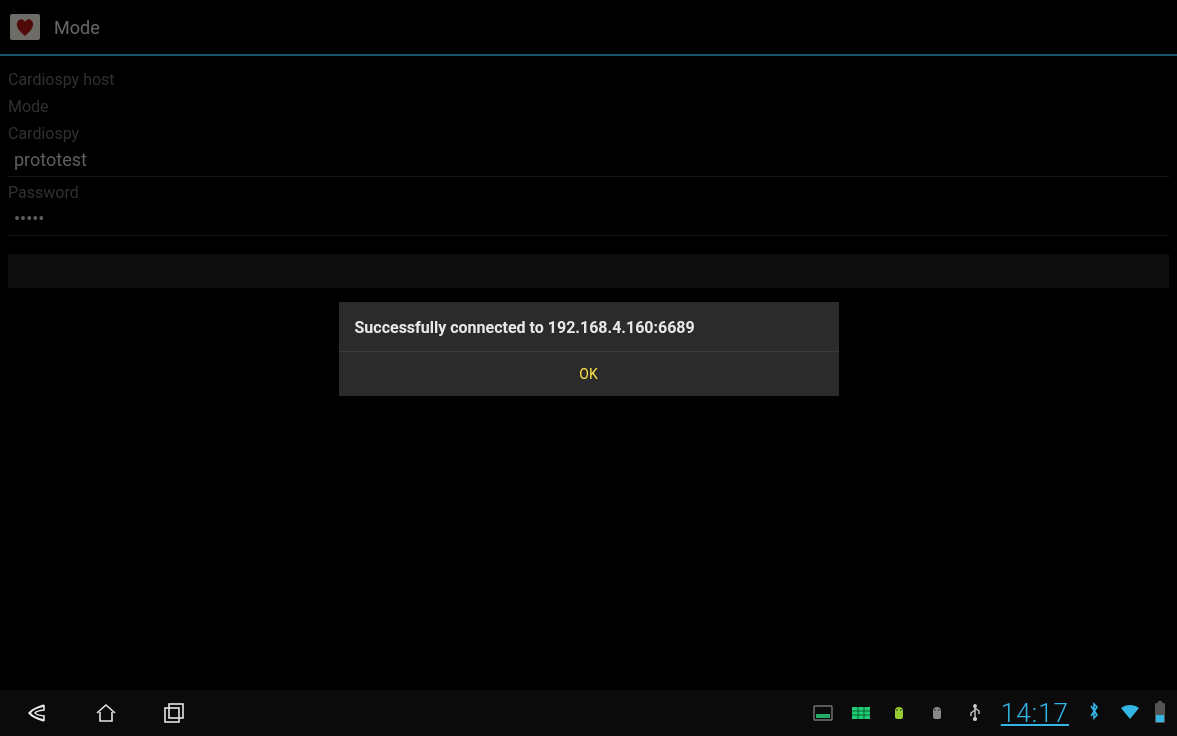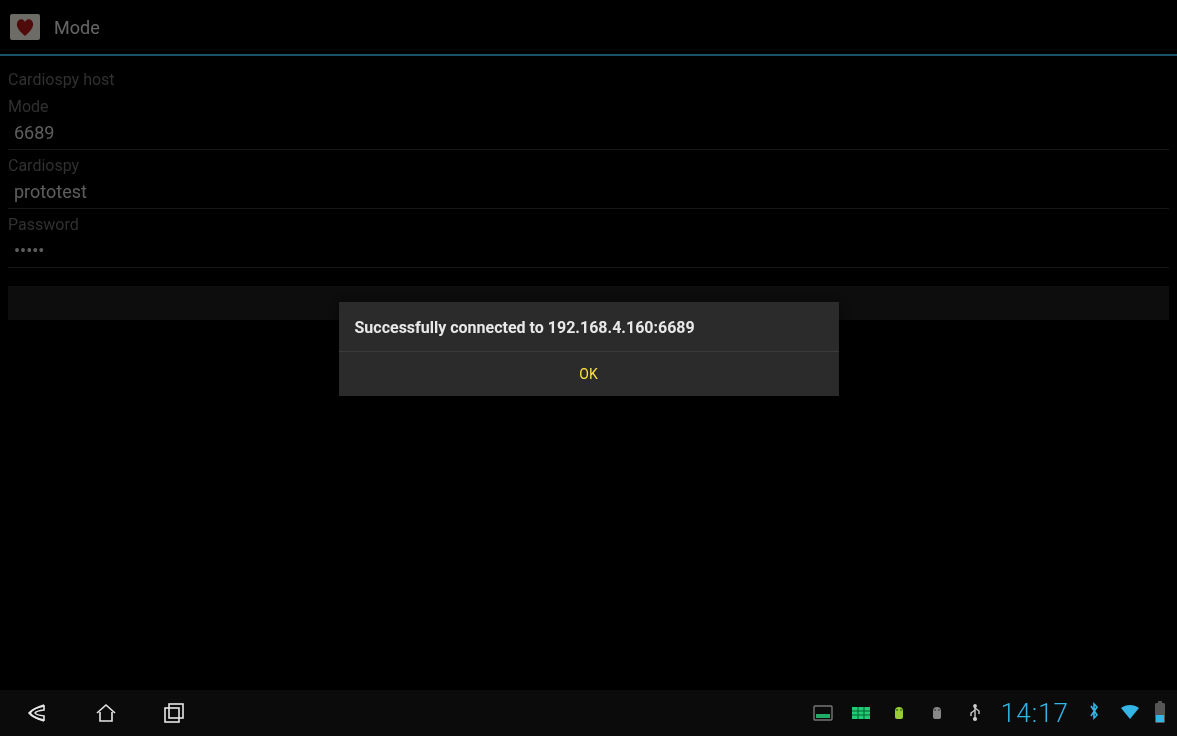--- a/index.html
+++ b/index.html
@@ -101,21 +101,21 @@
     padding: 0 12px;
   }
   .nav-left { display: flex; gap: 40px; align-items: center; margin-left: 12px; }
   .nav-right { margin-left: auto; display: flex; align-items: center; gap: 14px; }
   .nav-icon { color: #e6e6e6; display:flex; align-items:center; justify-content:center; width:28px; height:28px;}
   .clock {
     color: #33b5e5;
     font-size: 26px;
     font-weight: 300;
     letter-spacing: 1px;
-    display:flex; align-items:center;
+    display:flex; align-items:center;text-decoration:underline;
   }
   .small-status { color:#33b5e5; font-size:18px; margin-left:4px;}
   .battery {
     width: 10px; height: 20px;
     position: relative;
     background: linear-gradient(to top, #33b5e5 40%, #555 40%);
     border: 1px solid #555;
     border-radius: 1px;
   }
   .battery::before{
@@ -132,21 +132,20 @@
       <rect x="2" y="4" width="30" height="26" rx="2" fill="#f3efe3"></rect>
       <path d="M17 26 C10 20 7 15 10 11 C12 8 16 9 17 12 C18 9 22 8 24 11 C27 15 24 20 17 26 Z" fill="#b01818"></path>
     </svg>
   </div>
   <div class="action-title">Mode</div>
 </div>
 
 <div class="form">
   <div class="field-label">Cardiospy host</div>
   <div class="field-label">Mode</div>
-  <input class="field-input" value="6689" style="">
   <div class="field-label">Cardiospy</div>
   <input class="field-input" value="prototest" style="">
   <div class="field-label">Password</div>
   <input class="field-input" value="•••••" style="">
   <button class="big-button"></button>
 </div>
 
 <div class="overlay">
   <div class="dialog">
     <div class="dialog-msg">Successfully connected to 192.168.4.160:6689</div>

